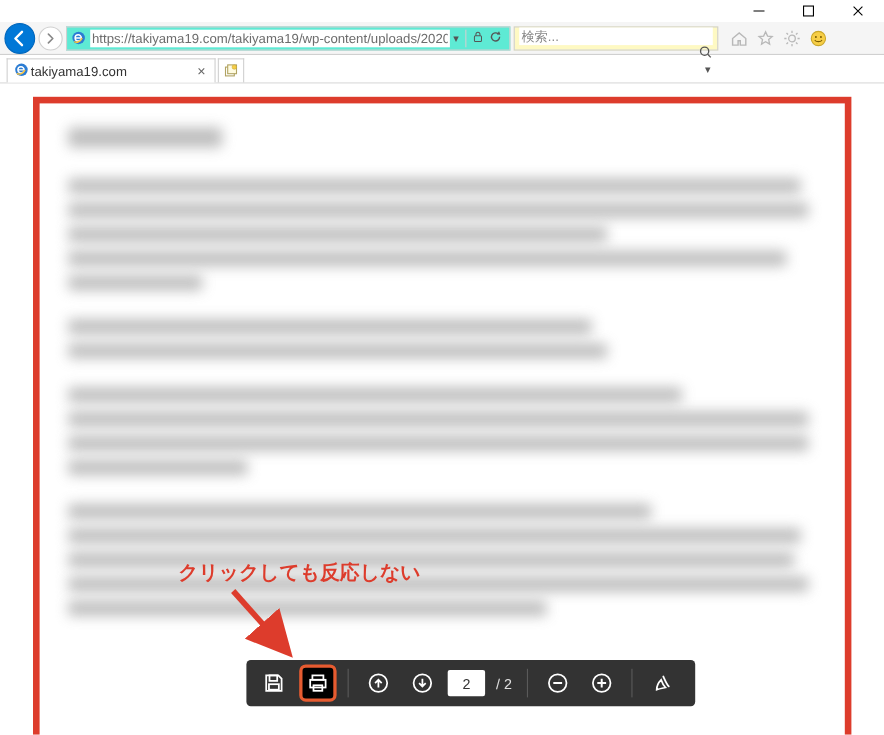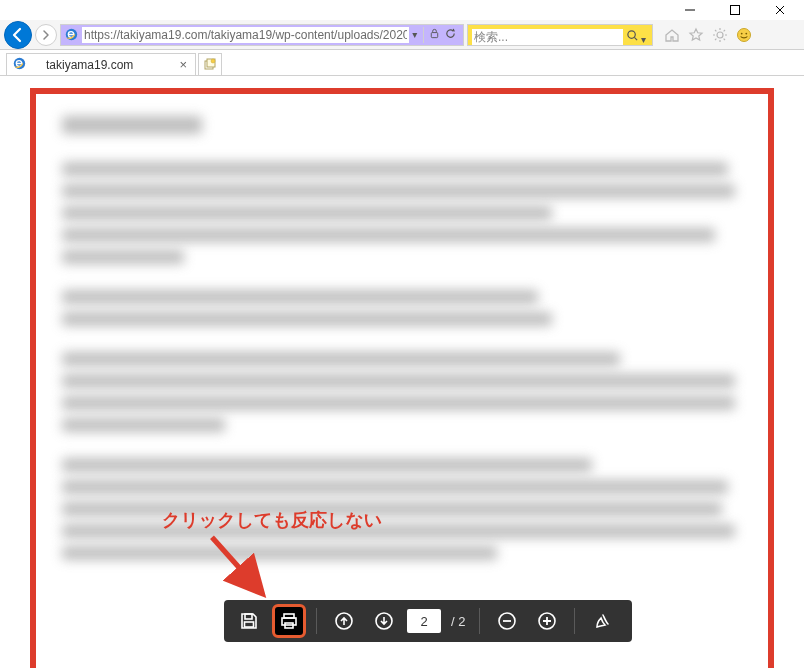--- a/index.html
+++ b/index.html
@@ -71,21 +71,21 @@
   }
   .fwd-btn {
     width: 22px; height: 22px;
     color: #888;
   }
   .addr-wrap {
     display: flex;
     align-items: center;
     width: 404px;
     height: 22px;
-    background: #c4b5fd;
+    background: #5eead4;
     border: 1px solid var(--border-gray);
     padding: 0 4px;
   }
   .addr-wrap input {
     border: none;
     outline: none;
     font-size: 12px;
     width: 100%;
     color: var(--url-gray);
   }
@@ -93,22 +93,23 @@
   .addr-wrap .sep { width:1px; height:16px; background:var(--border-gray); margin:0 3px;}
   .addr-wrap .icon-e {
     width:14px; height:14px; margin-right:4px;
     display:flex; align-items:center; justify-content:center;
     color:#1e6cff; font-weight:bold; font-size:11px;
   }
   .addr-wrap .lock, .addr-wrap .reload { color:#555; font-size:12px; padding:0 2px; }
   .search-wrap {
     display:flex; align-items:flex-end;
     width: 186px; height:22px;
-    background:#fde047; border:1px solid var(--border-gray);
+    background:#fef9c3; border:1px solid var(--border-gray);
     padding: 0 4px;
+    flex-direction: column;
   }
   .search-wrap input {
     border:none; outline:none; font-size:12px; width:100%;
     color: #000;
   }
   .search-wrap input::placeholder { color:#888; }
   .search-wrap .mag { color:#555; font-size:12px; padding-left:3px;}
   .search-wrap .chev { color:#555; padding:0 2px; font-size:10px;}
   .rhs-icons {
     display:flex; gap:4px; margin-left:6px;
@@ -131,21 +132,21 @@
   }
   .tab {
     height: 22px;
     min-width: 190px;
     display:flex;
     align-items:center;
     padding: 0 6px;
     background:#fff;
     border:1px solid var(--border-gray);
     border-bottom:none;
-    gap:20px;
+    gap:2px;
     font-size:12px;
     color:#333;
     position:relative;
   }
   .tab .close { margin-left:auto; color:#666; font-size:13px; padding:0 2px;}
   .newtab {
     width:24px; height:22px;
     border:1px solid var(--border-gray);
     border-bottom:none;
     display:flex; align-items:center; justify-content:center;

